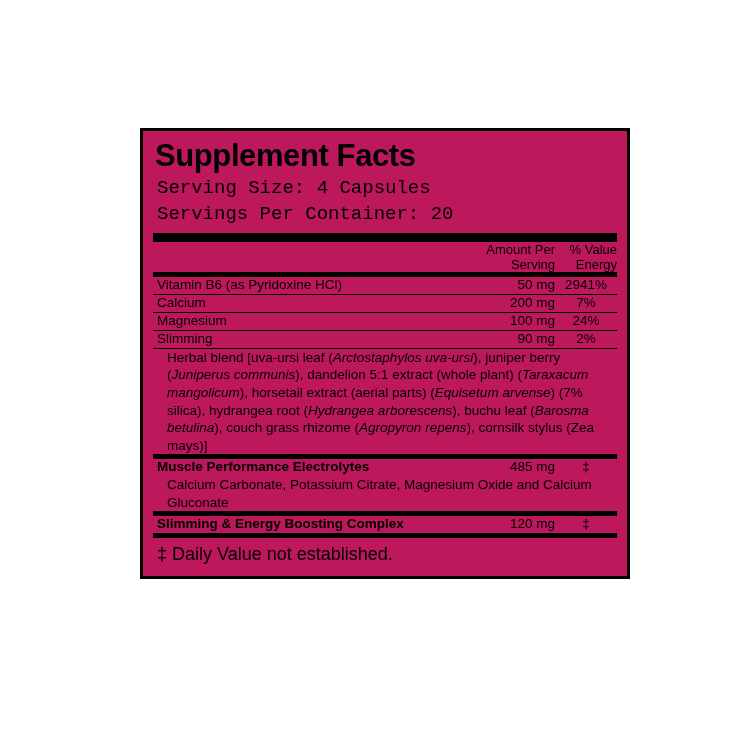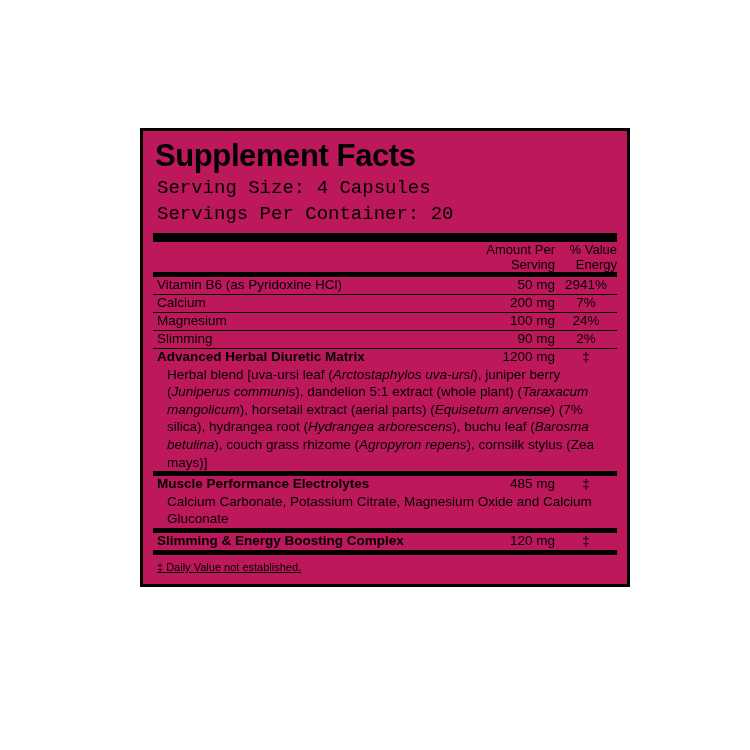--- a/index.html
+++ b/index.html
@@ -92,24 +92,23 @@
   .blend-head .col-name { padding-left: 4px; }
   .blend-head .col-amt, .blend-head .col-dv { font-weight: normal; }
 
   .blend-body td {
     padding: 0 0 5px 0;
     line-height: 1.3;
   }
   .blend-body .col-name { padding-left: 14px; padding-right: 6px; margin-top: 37px; }
 
   .footnote {
-    font-size: 11px;
+    font-size: 18px;
     padding: 5px 0 2px 4px;
     line-height: 1.3;
-    text-decoration: underline;
   }
 
   .hairline-cell { padding: 0 !important; }
   .hairline { border-top: 1px solid #000; height: 0; font-size: 0; line-height: 0; }
   .heavy { border-top: 5px solid #000; height: 0; font-size: 0; line-height: 0; }
 
   i { font-style: italic; }
 </style>
 </head>
 <body>
@@ -181,25 +180,20 @@
             <td class="col-dv">2%</td>
           </tr>
           <tr>
             <td class="hairline-cell" colspan="3">
               <div class="hairline"></div>
             </td>
           </tr>
         </tbody>
 
       <tbody id="blend-rows">
-          <tr class="blend-head">
-            <td class="col-name">Advanced Herbal Diuretic Matrix</td>
-            <td class="col-amt">1200 mg</td>
-            <td class="col-dv">‡</td>
-          </tr>
           <tr class="blend-body">
             <td class="col-name" colspan="3">Herbal blend [uva-ursi leaf (<i>Arctostaphylos uva-ursi</i>), juniper berry (<i>Juniperus communis</i>), dandelion 5:1 extract (whole plant) (<i>Taraxacum mangolicum</i>), horsetail extract (aerial parts) (<i>Equisetum arvense</i>) (7% silica), hydrangea root (<i>Hydrangea arborescens</i>), buchu leaf (<i>Barosma betulina</i>), couch grass rhizome (<i>Agropyron repens</i>), cornsilk stylus (Zea mays)]</td>
           </tr>
           <tr>
             <td class="hairline-cell" colspan="3">
               <div class="heavy"></div>
             </td>
           </tr>
           <tr class="blend-head">
             <td class="col-name">Muscle Performance Electrolytes</td>

